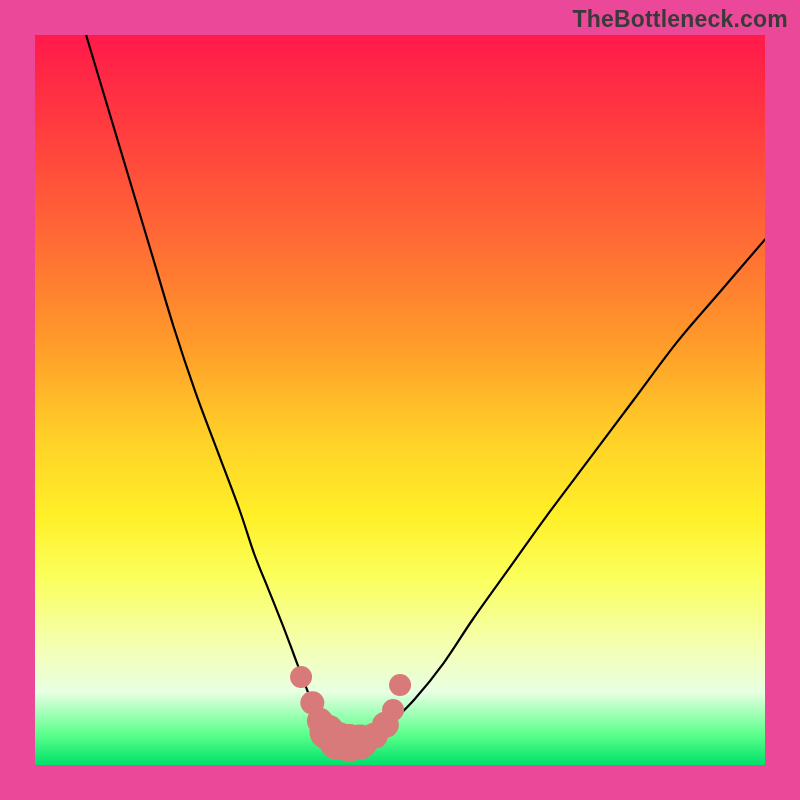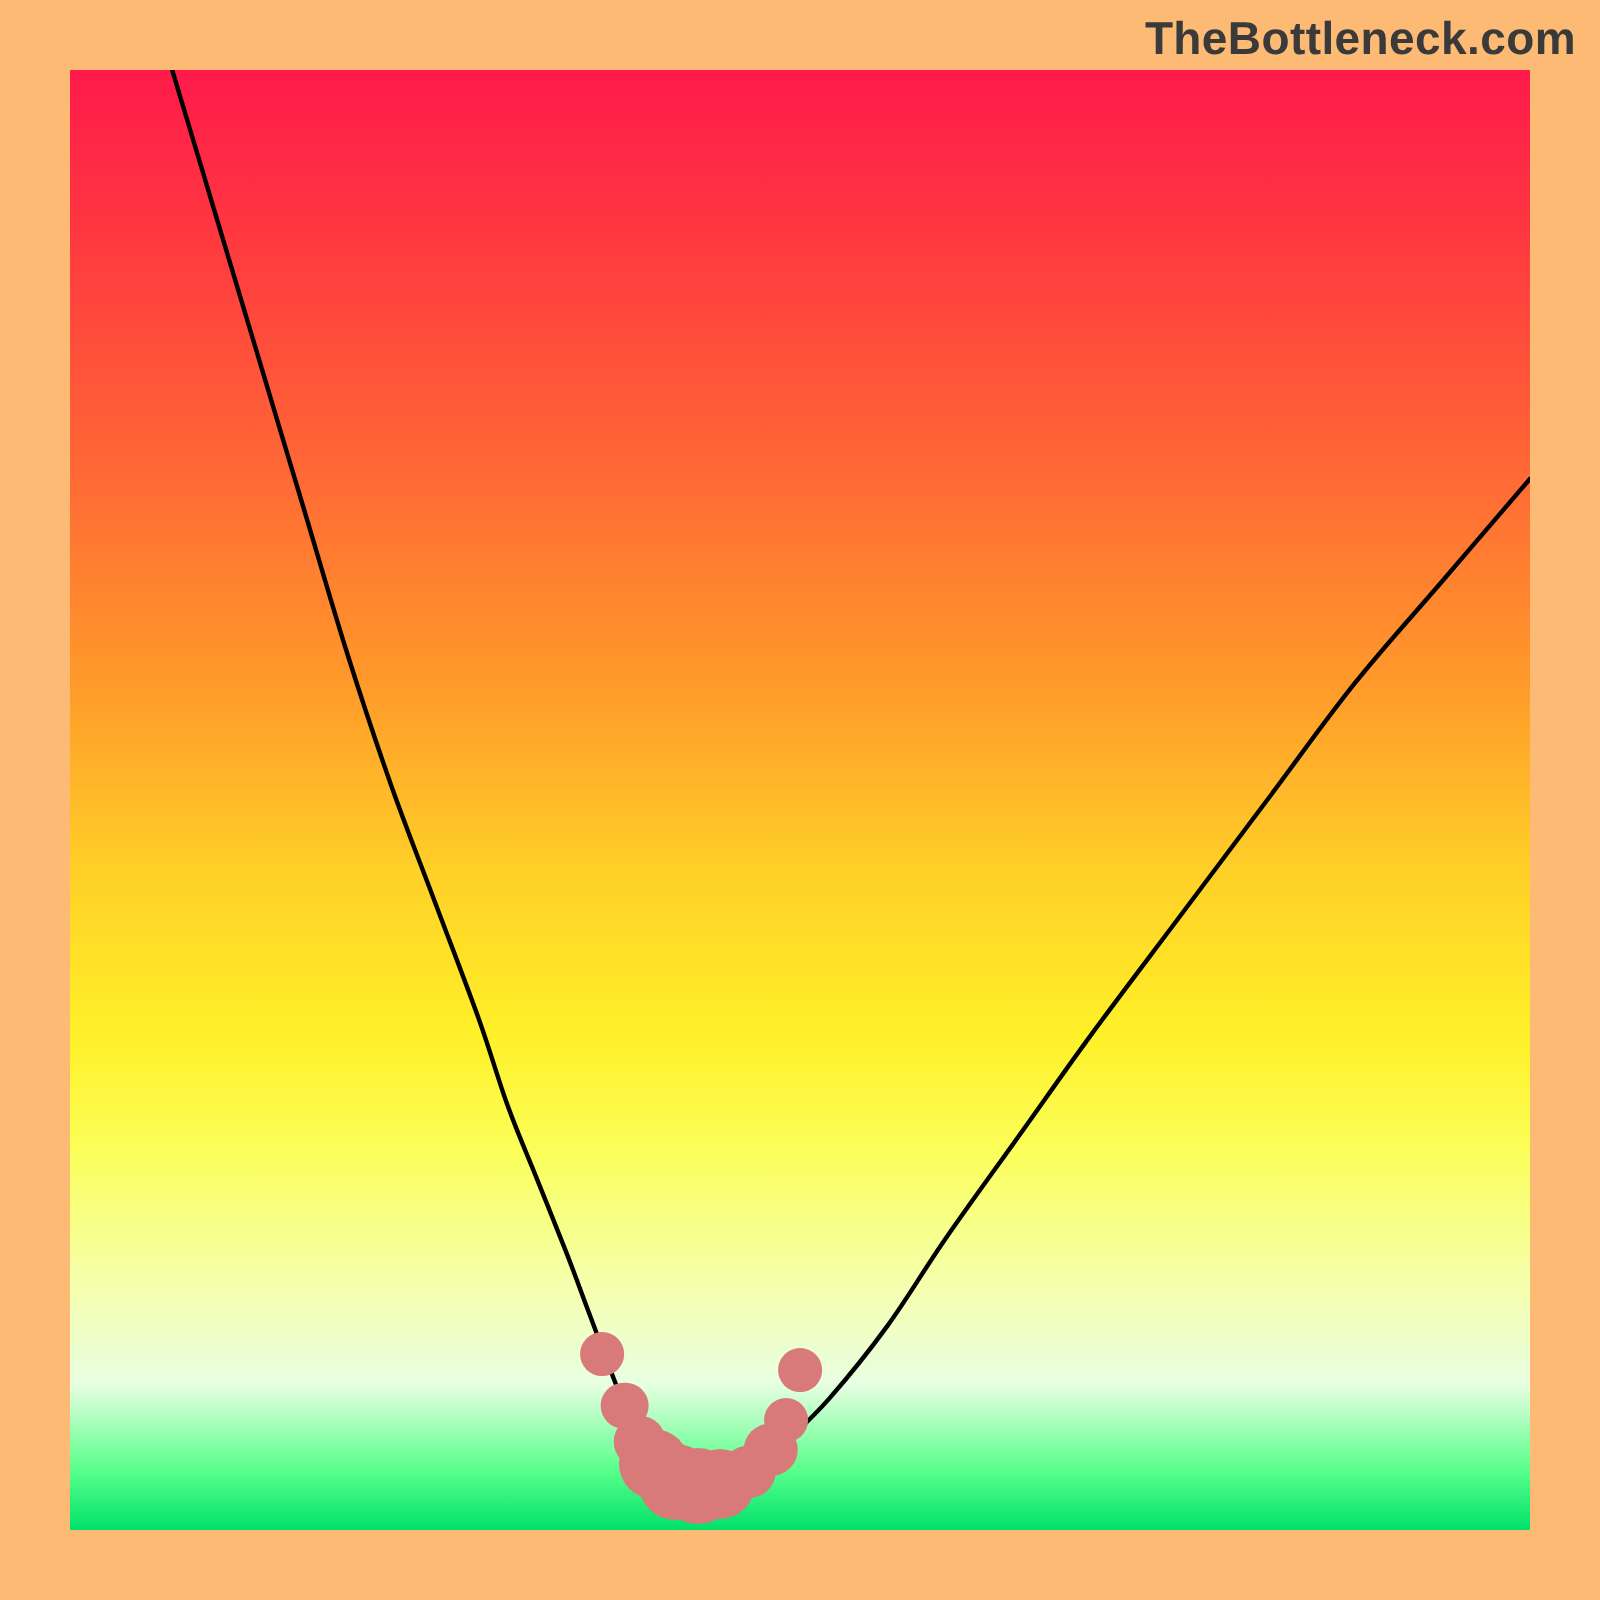--- a/index.html
+++ b/index.html
@@ -8,21 +8,21 @@
     width: 800px;
     height: 800px;
     overflow: hidden;
     background: #000;
     font-family: Arial, Helvetica, sans-serif;
   }
   .frame {
     position: relative;
     width: 800px;
     height: 800px;
-    background: #fdba74;
+    background: #ec4899;
   }
   .plot-area {
     position: absolute;
     left: 35px;
     top: 35px;
     width: 730px;
     height: 730px;
     overflow: hidden;
   }
   .gradient-bg {

